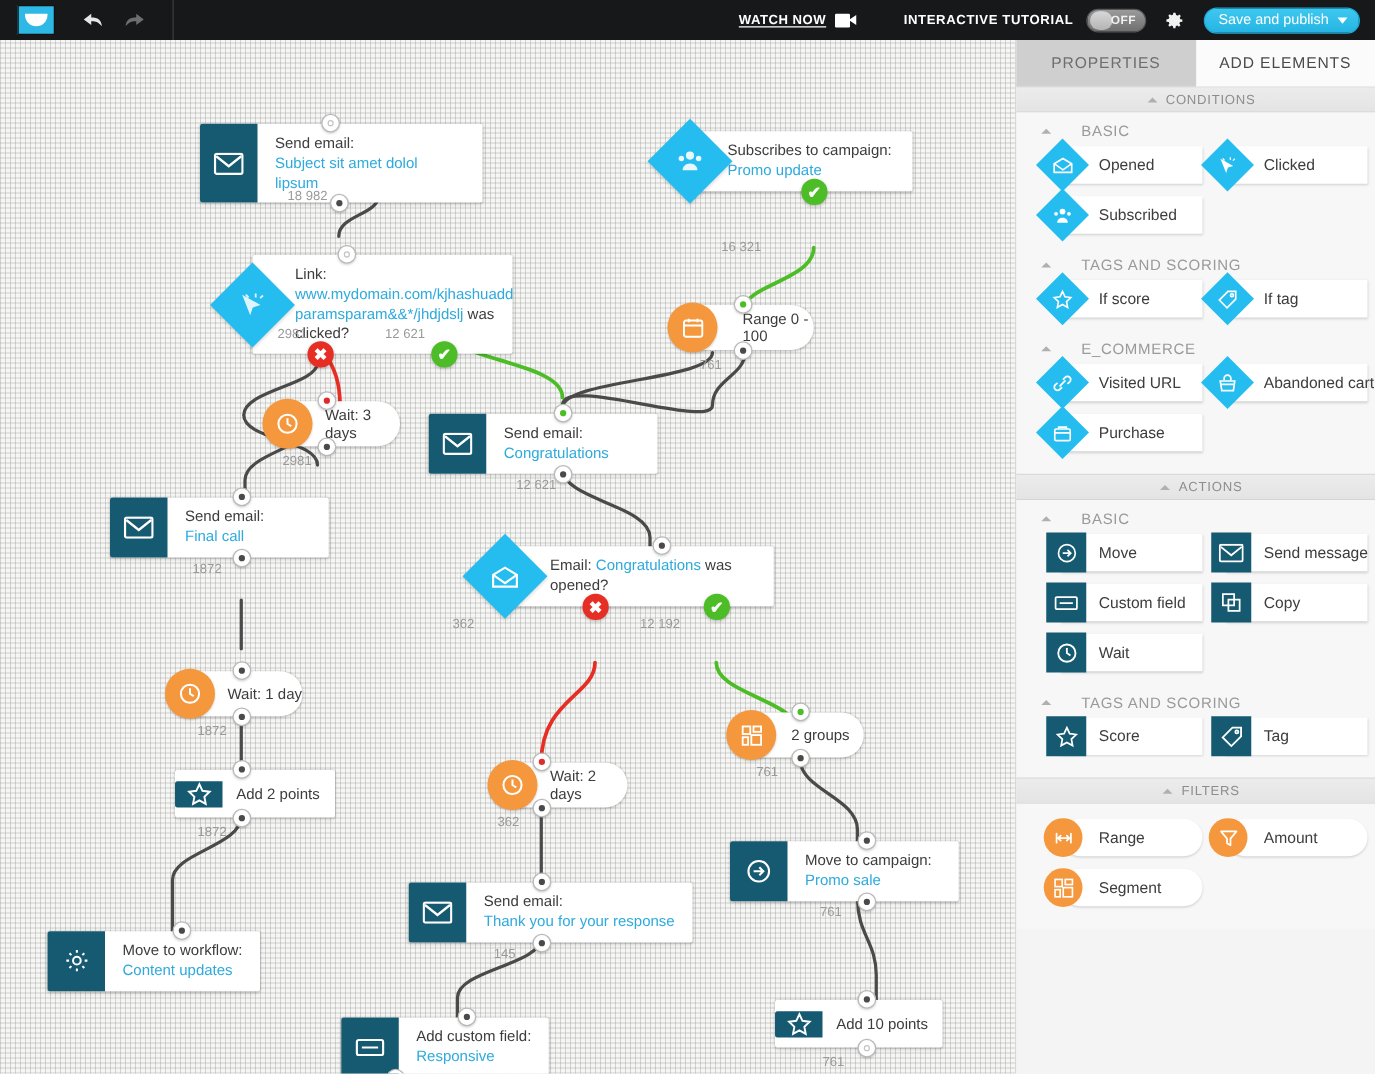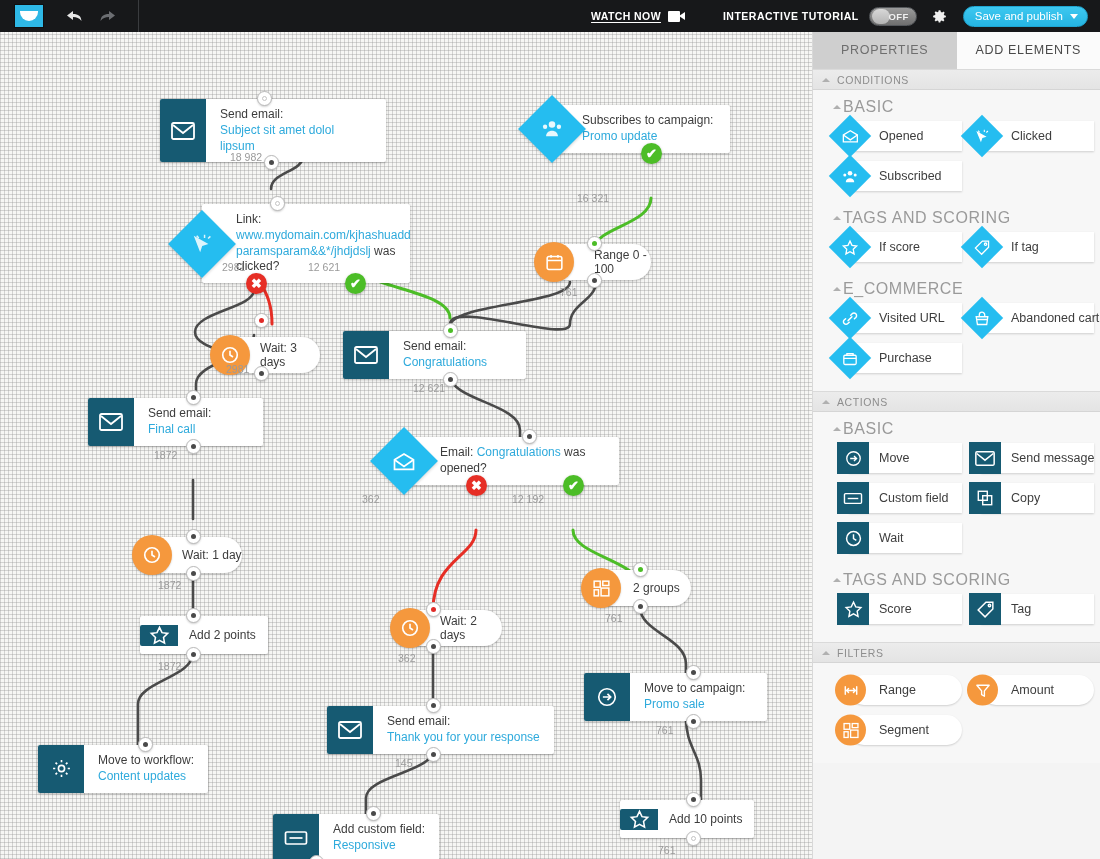--- a/index.html
+++ b/index.html
@@ -169,25 +169,26 @@
     background: #cfcfcf; border-bottom: 1px solid #d0d0d0;
   }
   .tab.active { background: #fbfbfb; color: #4a4a4a; border-bottom: 1px solid #fbfbfb; }
   .sec-head {
     height: 21px; display: flex; align-items: center; gap: 7px;
     padding-left: 9px;
     background: linear-gradient(#ececec, #e4e4e4);
     border-top: 1px solid #dadada; border-bottom: 1px solid #d5d5d5;
     font-size: 10.5px; color: #8d8d8d; letter-spacing: .6px;
     cursor: pointer;
+    justify-content: center;
   }
   .sec-body { background: #f7f7f7; padding: 0 0 8px 0; }
   .sub-head {
-    display: flex; align-items: center; gap: 2px;
-    padding: 8px 0 5px 20px; font-size: 16px; color: #9a9a9a; letter-spacing: .55px;
+    display: flex; align-items: center; gap: 24px;
+    padding: 8px 0 5px 20px; font-size: 12px; color: #9a9a9a; letter-spacing: .55px;
     cursor: pointer;
   }
   .caret-up { width: 0; height: 0; border-left: 4px solid transparent; border-right: 4px solid transparent; border-bottom: 4px solid #b0b0b0; }
   .grid2 { display: flex; flex-wrap: wrap; padding-left: 22px; }
   .tile {
     position: relative; width: 113px; height: 30px; margin: 0 19px 10px 0;
     display: flex; align-items: center; cursor: pointer;
   }
   .tile .plate {
     position: absolute; left: 14px; right: -14px; top: 0; bottom: 0;
@@ -365,21 +366,21 @@
       <div class="port green" style="left:51px; top:-8px;">
           <i></i>
         </div>
       <div class="port" style="left:51px; bottom:-8px;">
           <i></i>
         </div>
       <div class="count" style="left:24px; top:42px;">761</div>
     </div>
 
     <div class="node" style="left:212px; top:289px;">
-      <div class="card round" style="width:108px; height:36px; align-items:center;margin-top:16px;">
+      <div class="card round" style="width:108px; height:36px; align-items:center;">
         <div class="ic-rd">
           <svg width="20" height="20" viewBox="0 0 22 22" fill="none" stroke="#fff" stroke-width="1.8">
               <circle cx="11" cy="11" r="8"></circle>
               <path d="M11 6.2V11l3.3 2.2"></path>
             </svg>
         </div>
         <span class="t1" style="margin-left:10px;">Wait: 3 days</span>
       </div>
       <div class="port red" style="left:42px; top:-8px;">
           <i></i>

